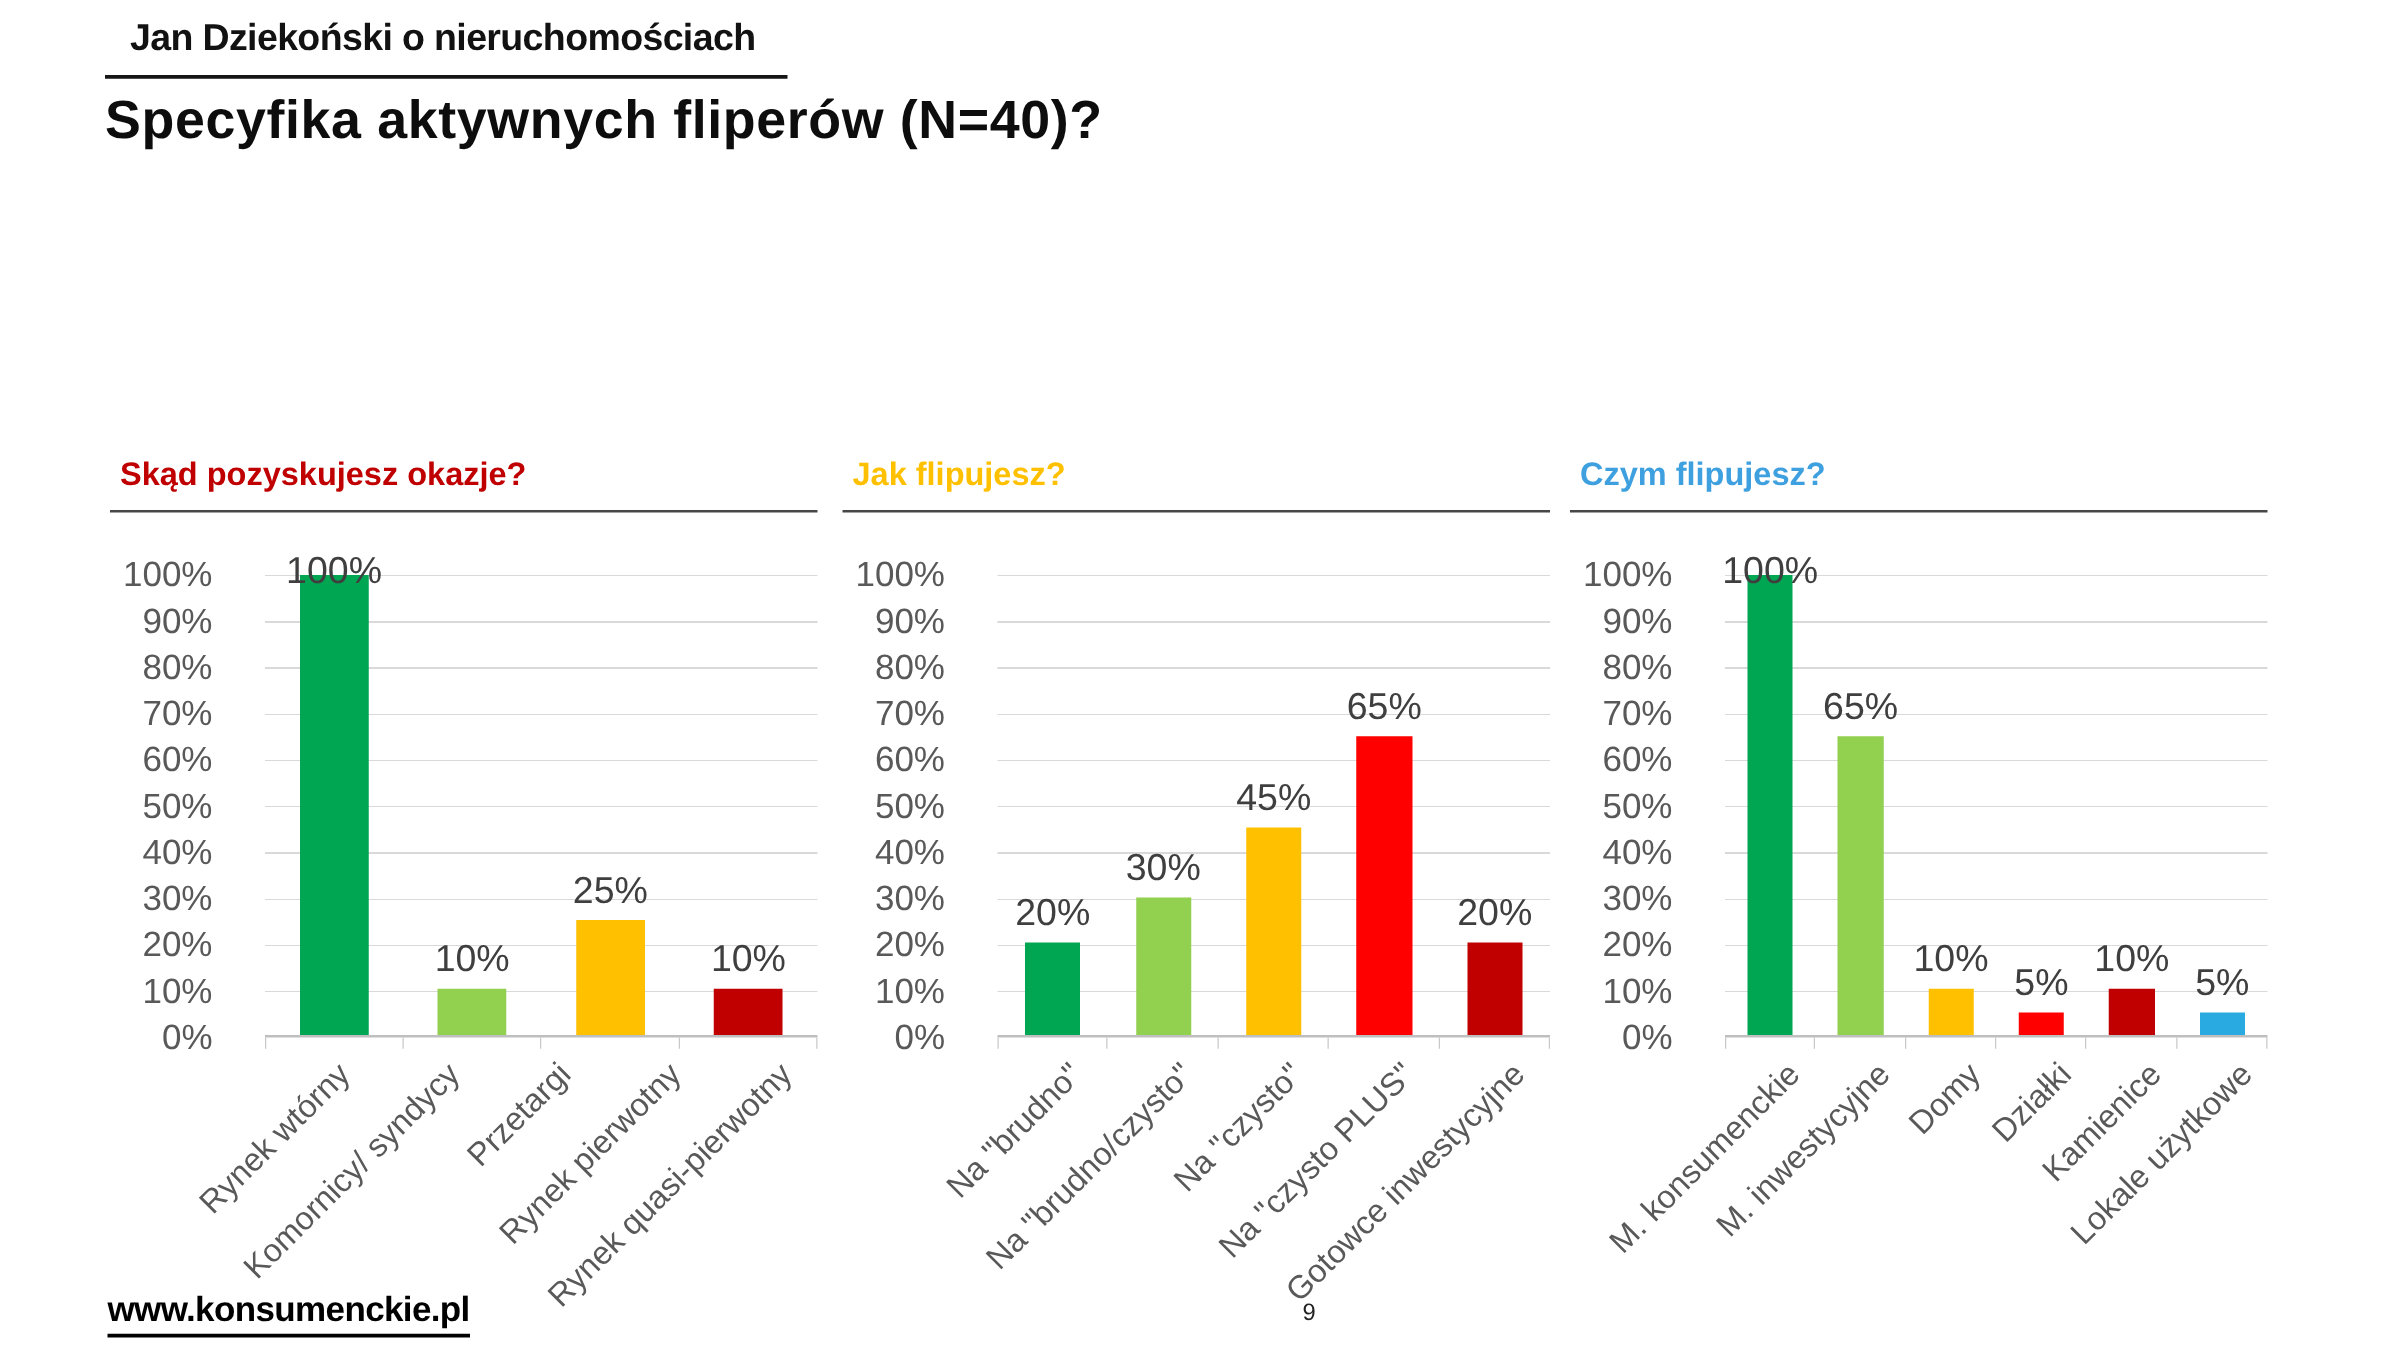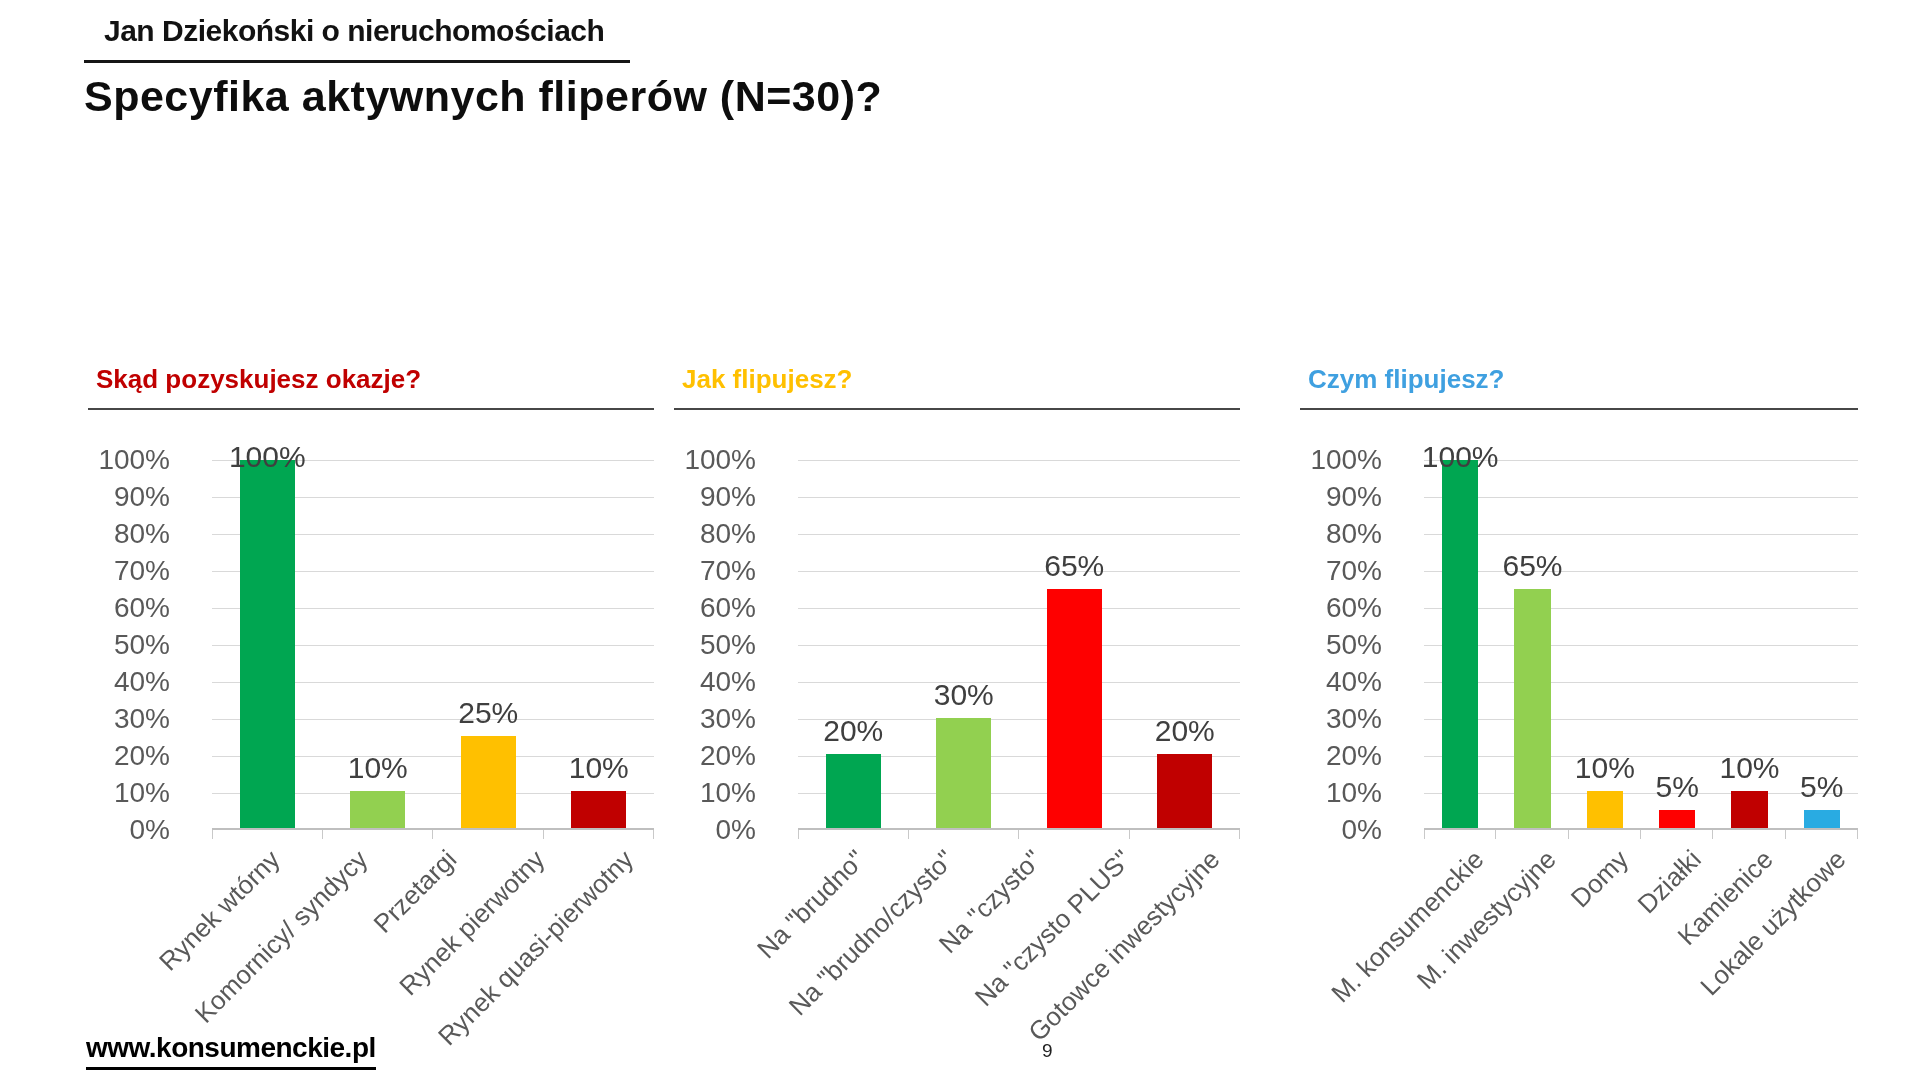--- a/index.html
+++ b/index.html
@@ -14,21 +14,21 @@
 
   
   .titles { position:absolute; left:84px; top:70px; }
   .title  { font-size:43px; font-weight:bold; color:#0d0d0d; line-height:52px; letter-spacing:0.5px; }
   .subtitle { font-size:38px; font-weight:normal; color:#1a1a1a; line-height:50px; margin-top:2px; }
 
   
   .chart { position:absolute; top:360px; height:660px; }
   .chart-1 { left:88px;   width:566px; }
   .chart-2 { left:674px;  width:566px; }
-  .chart-3 { left:1300px; width:558px; }
+  .chart-3 { left:1256px; width:558px; }
 
   .chart-title { font-size:26px; font-weight:bold; padding-left:8px; line-height:38px; white-space:nowrap; }
   .chart-rule  { border-bottom:2px solid #474747; margin-top:10px; }
   .chart-body  { display:flex; align-items:flex-start; margin-top:50px; }
 
   .ylabels { position:relative; width:100px; height:370px; flex:0 0 100px; }
   .ytick   { position:absolute; right:18px; transform:translateY(-50%);
              font-size:28px; color:#595959; white-space:nowrap; }
 
   .plot { position:relative; flex:1; height:370px; margin-left:24px;
@@ -53,21 +53,21 @@
   .pagenum { position:absolute; left:1042px; top:1040px; font-size:19px; color:#222; }
 </style>
 </head>
 <body>
 
 <div class="slide">
 
   <div class="logo">Jan Dziekoński o nieruchomościach</div>
 
   <div class="titles">
-    <div class="title">Specyfika aktywnych fliperów (N=30)?</div>
+    <div class="title">Specyfika aktywnych fliperów (N=40)?</div>
   </div>
 
   <div class="chart chart-1">
     <div class="chart-title" style="color: rgb(192, 0, 0);">Skąd pozyskujesz okazje?</div>
     <div class="chart-rule"></div>
     <div class="chart-body">
       <div class="ylabels">
           <span class="ytick" style="top: 370px;">0%</span>
           <span class="ytick" style="top: 333px;">10%</span>
           <span class="ytick" style="top: 296px;">20%</span>
@@ -134,20 +134,25 @@
             <div class="bar" style="height: 20%; background: rgb(0, 166, 81);"></div>
             <span class="dlabel" style="bottom: calc(20% + 6px);">20%</span>
             <i class="tick"></i>
           </div>
           <div class="slot">
             <div class="bar" style="height: 30%; background: rgb(146, 208, 80);"></div>
             <span class="dlabel" style="bottom: calc(30% + 6px);">30%</span>
             <i class="tick"></i>
           </div>
           <div class="slot">
+            <div class="bar" style="height: 45%; background: rgb(255, 192, 0);"></div>
+            <span class="dlabel" style="bottom: calc(45% + 6px);">45%</span>
+            <i class="tick"></i>
+          </div>
+          <div class="slot">
             <div class="bar" style="height: 65%; background: rgb(254, 0, 0);"></div>
             <span class="dlabel" style="bottom: calc(65% + 6px);">65%</span>
             <i class="tick"></i>
           </div>
           <div class="slot">
             <div class="bar" style="height: 20%; background: rgb(192, 0, 0);"></div>
             <span class="dlabel" style="bottom: calc(20% + 6px);">20%</span>
             <i class="tick"></i>
           </div>
         </div>

